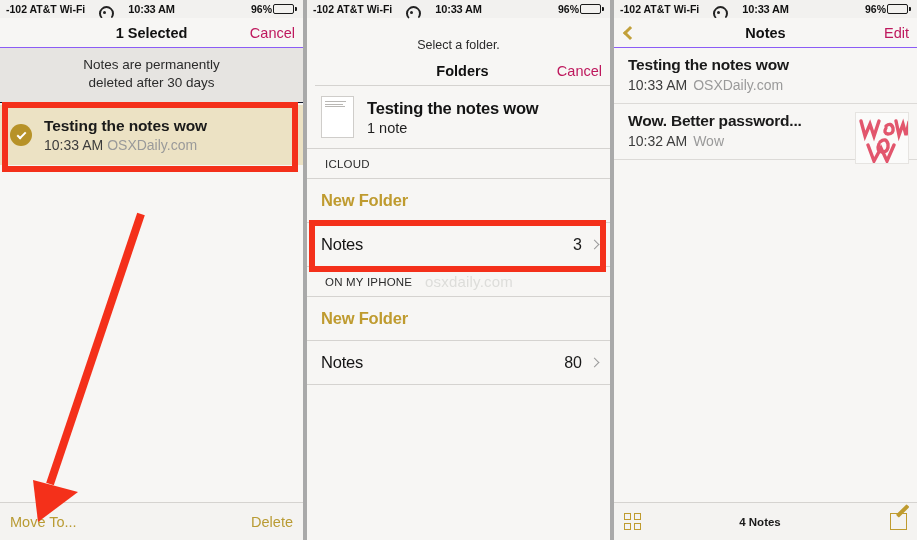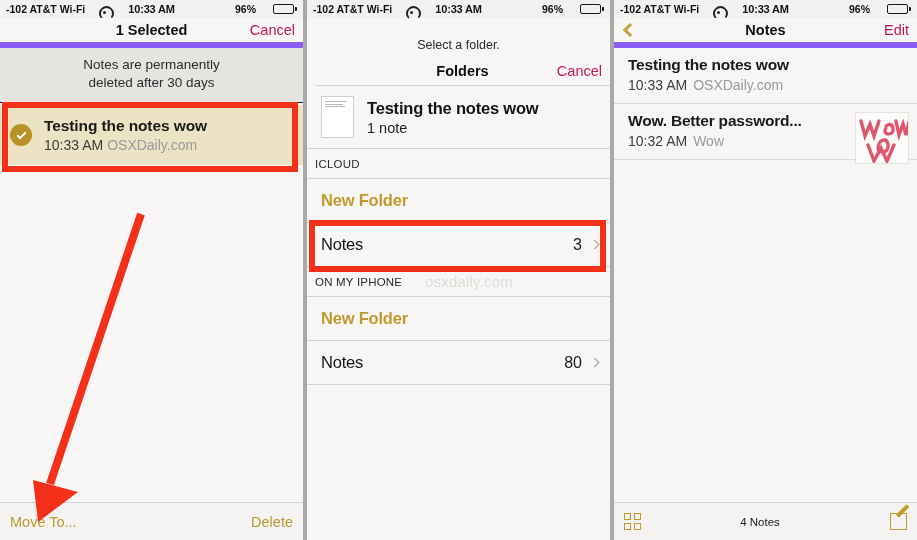--- a/index.html
+++ b/index.html
@@ -35,21 +35,21 @@
     font-weight: bold;
     color: #111;
     background: #f2f1ef;
     position: relative;
   }
   .sb-left { display: flex; align-items: center; gap: 14px; white-space: nowrap; }
   .sb-center {
     position: absolute; left: 0; right: 0; text-align: center;
     font-size: 11px; font-weight: bold; letter-spacing: -0.2px;
   }
-  .sb-right { margin-left: auto; display: flex; align-items: center; gap: 17px; z-index:2;}
+  .sb-right { margin-left: auto; display: flex; align-items: center; gap: 1px; z-index:2;}
   .wifi { display:inline-block; width:11px; height:9px; position:relative; }
   .wifi::before{
     content:""; position:absolute; left:0; top:1px; width:11px; height:11px;
     border:2px solid #222; border-radius:50%;
     clip-path: polygon(0 0, 100% 0, 100% 46%, 50% 46%, 50% 100%, 0 100%);
     transform: rotate(45deg);
   }
   .wifi::after{
     content:""; position:absolute; left:4px; top:6px; width:3px;height:3px;
     background:#222; border-radius:50%;
@@ -63,21 +63,21 @@
   .batt-cap { width:2px; height:4px; background:#1a1a1a; margin-left:1px; border-radius:0 1px 1px 0;}
 
   
   .navbar {
     position: relative;
     height: 30px;
     background: #f7f6f4;
     display: flex;
     align-items: center;
     padding: 0 8px;
-    border-bottom: 6px solid #8b5cf6;
+    border-bottom: 1px solid #8b5cf6;
   }
   .nav-title {
     position:absolute; left:0; right:0; text-align:center;
     font-size: 14.5px; font-weight: bold; color:#111; pointer-events:none;
   }
   .nav-right { margin-left:auto; font-size: 14.5px; color:#be185d; z-index:2; }
   .nav-left { font-size:14.5px; color:#c2a03a; z-index:2; display:flex; align-items:center;}
   .chev-back {
     display:inline-block; width:10px; height:10px;
     border-left:3px solid #c2a03a; border-bottom:3px solid #c2a03a;
@@ -129,21 +129,21 @@
     position:absolute; bottom:0; left:0; right:0;
     height: 38px;
     background:#f4f3f1;
     border-top:1px solid #d5d3d0;
     display:flex; align-items:center; padding: 0 10px;
   }
   .tb-left { font-size:14.5px; color:#b99b33; }
   .tb-right { margin-left:auto; font-size:14.5px; color:#b99b33; }
   .tb-center {
     position:absolute; left:0; right:11px; text-align:center;
-    font-size:11.5px; font-weight:normal; color:#1a1a1a; pointer-events:none;
+    font-size:11.5px; font-weight:bold; color:#1a1a1a; pointer-events:none;
   }
 
   
   .arrow-layer { position:absolute; inset:0; pointer-events:none; z-index:6; }
 
   
   .subtitle-bar {
     height:22px; display:flex; align-items:center; justify-content:center;
     font-size:12.5px; color:#2b2b2b; background:#f7f6f4;margin-top:16px;
   }
@@ -158,21 +158,21 @@
   }
   .note-thumb i { display:block; height:1px; background:#b9b7b4; margin-bottom:1.5px; }
   .note-thumb i:nth-child(1){ width:85%;}
   .note-thumb i:nth-child(2){ width:70%;}
   .note-thumb i:nth-child(3){ width:78%;}
   .dest-text { margin-left: 13px; }
   .dest-title { font-size:16.5px; font-weight:bold; color:#141414; letter-spacing:-0.2px;}
   .dest-sub { font-size:14.5px; color:#1f1f1f; margin-top:2px;}
 
   .section-head {
-    height: 30px; display:flex; align-items:center; padding-left:8px;
+    height: 30px; display:flex; align-items:center; padding-left:18px;
     font-size:11.5px; color:#2b2b2b; letter-spacing:0.2px;
     border-bottom:1px solid #d5d3d0; background:#f7f6f4; position:relative;
   }
   .watermark {
     position:absolute; left:118px; top:6px;
     font-size:15px; color:#ddddda; font-weight:normal; letter-spacing:0.2px;
   }
   .folder-row {
     height: 44px; display:flex; align-items:center; padding: 0 12px 0 14px;
     border-bottom:1px solid #d5d3d0; background:#f7f6f4;

